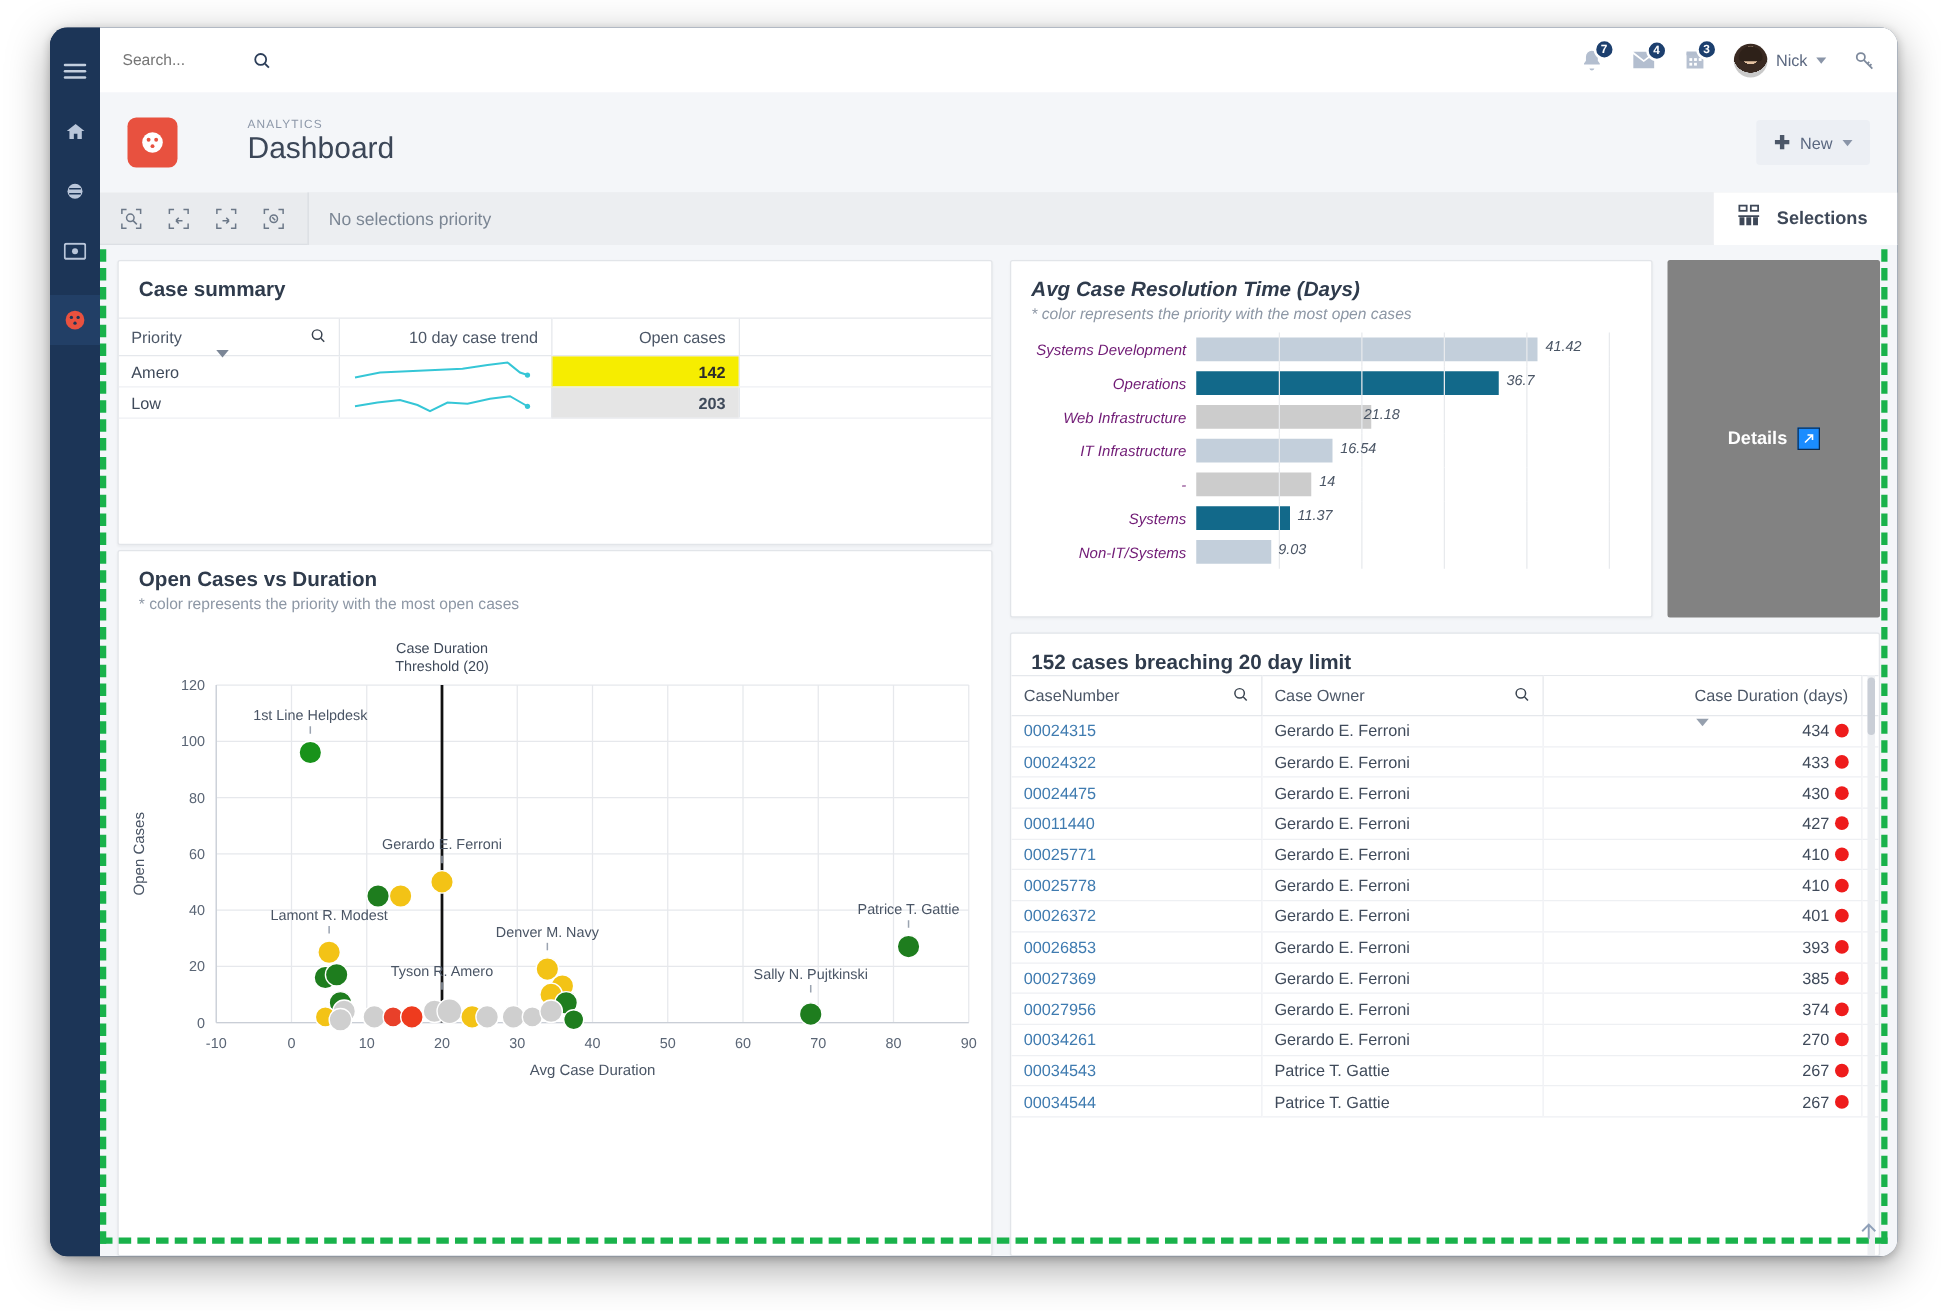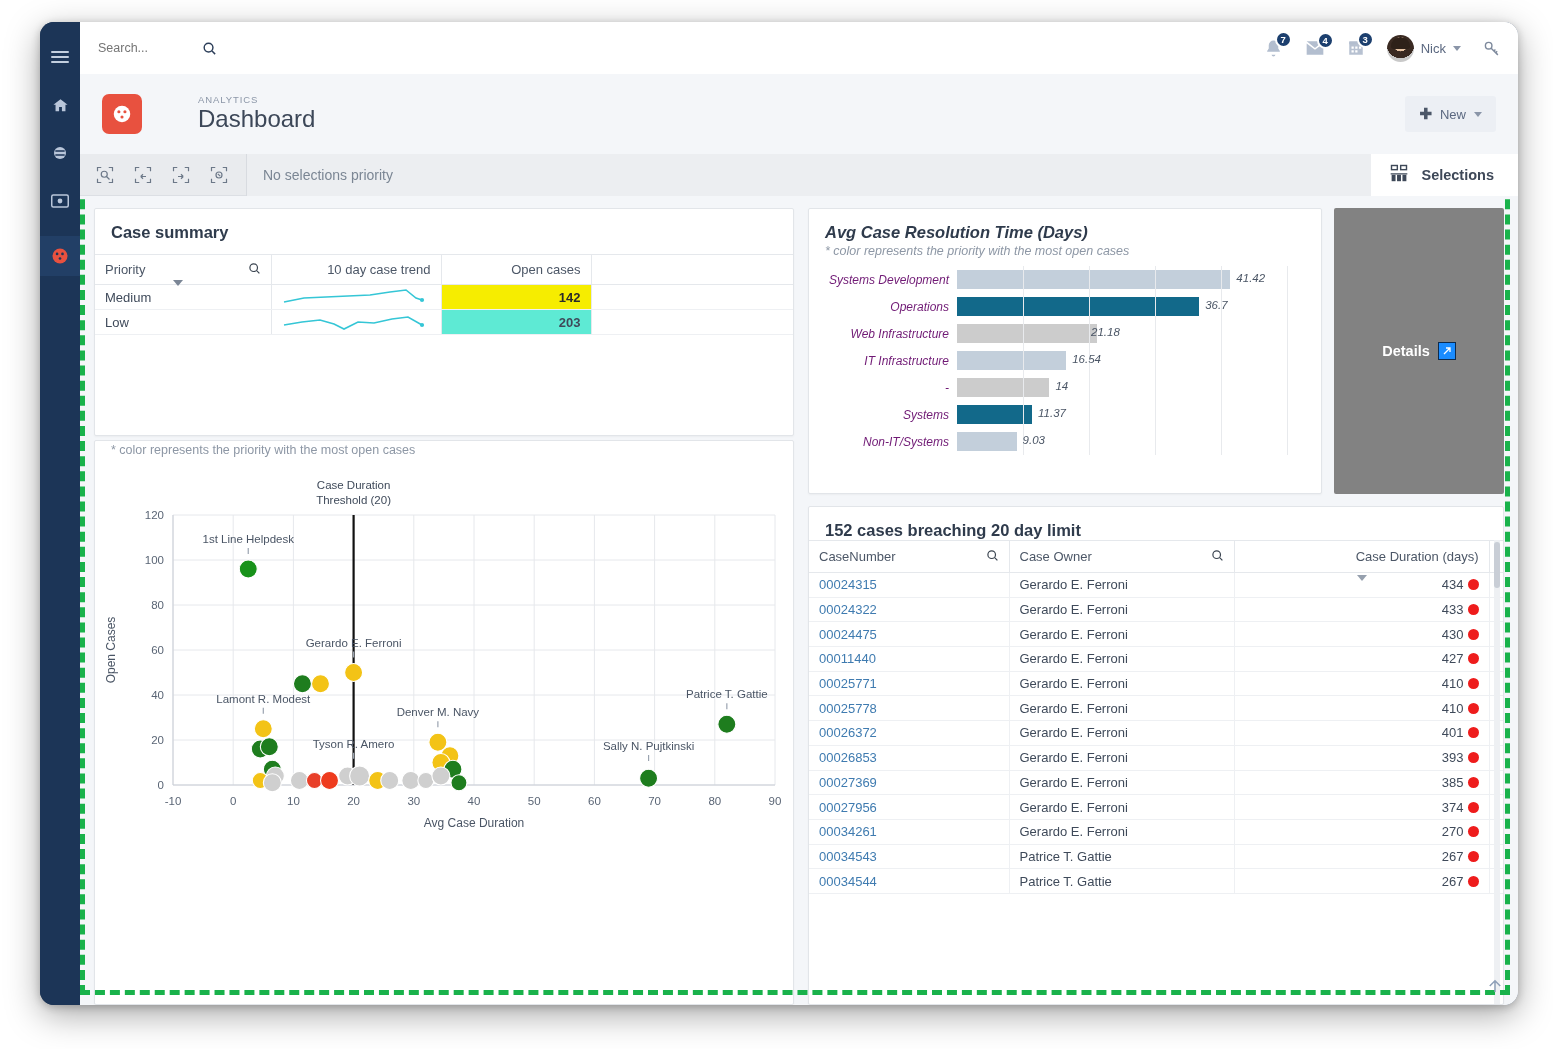--- a/index.html
+++ b/index.html
@@ -414,46 +414,47 @@
                         </span>
                       </div>
                     </th>
                     <th class="r col-div">10 day case trend</th>
                     <th class="r col-div">Open cases</th>
                     <th class="col-div"></th>
                   </tr>
                 </thead>
                 <tbody>
                   <tr>
-                    <td>Medium</td>
+                    <td>Amero</td>
                     <td class="col-div">
                       <svg class="spark" width="150" height="22" viewBox="0 0 150 22">
                         <polyline points="2,16 22,12 44,11 66,10 88,9 108,6 124,4 134,12 140,14" fill="none" stroke="#35c6d6" stroke-width="1.6"></polyline>
                         <circle cx="140" cy="14" r="2.1" fill="#35c6d6"></circle>
                       </svg>
                     </td>
                     <td class="kpi col-div" style="background:#f6ed00;color:#2b2b2b">142</td>
                     <td class="col-div"></td>
                   </tr>
                   <tr>
                     <td>Low</td>
                     <td class="col-div">
                       <svg class="spark" width="150" height="22" viewBox="0 0 150 22">
                         <polyline points="2,14 20,11 38,9 52,13 62,18 76,11 92,12 110,8 126,6 140,14" fill="none" stroke="#35c6d6" stroke-width="1.6"></polyline>
                         <circle cx="140" cy="14" r="2.1" fill="#35c6d6"></circle>
                       </svg>
                     </td>
-                    <td class="kpi col-div" style="background:#5eead4">203</td>
+                    <td class="kpi col-div" style="background:#e5e5e5">203</td>
                     <td class="col-div"></td>
                   </tr>
                 </tbody>
               </table>
             </div>
 
             <div class="card sc-card">
+              <div class="card-title">Open Cases vs Duration</div>
               <div class="card-sub">* color represents the priority with the most open cases</div>
               <div class="sc-plot">
                 <svg id="scatter-svg" width="698" height="390" viewBox="0 0 698 390">
                     <line x1="78" y1="58" x2="78" y2="328" stroke="#e6e8ec" stroke-width="1"></line>
                     <line x1="138.2" y1="58" x2="138.2" y2="328" stroke="#e6e8ec" stroke-width="1"></line>
                     <line x1="198.4" y1="58" x2="198.4" y2="328" stroke="#e6e8ec" stroke-width="1"></line>
                     <line x1="258.6" y1="58" x2="258.6" y2="328" stroke="#e6e8ec" stroke-width="1"></line>
                     <line x1="318.8" y1="58" x2="318.8" y2="328" stroke="#e6e8ec" stroke-width="1"></line>
                     <line x1="379" y1="58" x2="379" y2="328" stroke="#e6e8ec" stroke-width="1"></line>
                     <line x1="439.2" y1="58" x2="439.2" y2="328" stroke="#e6e8ec" stroke-width="1"></line>

